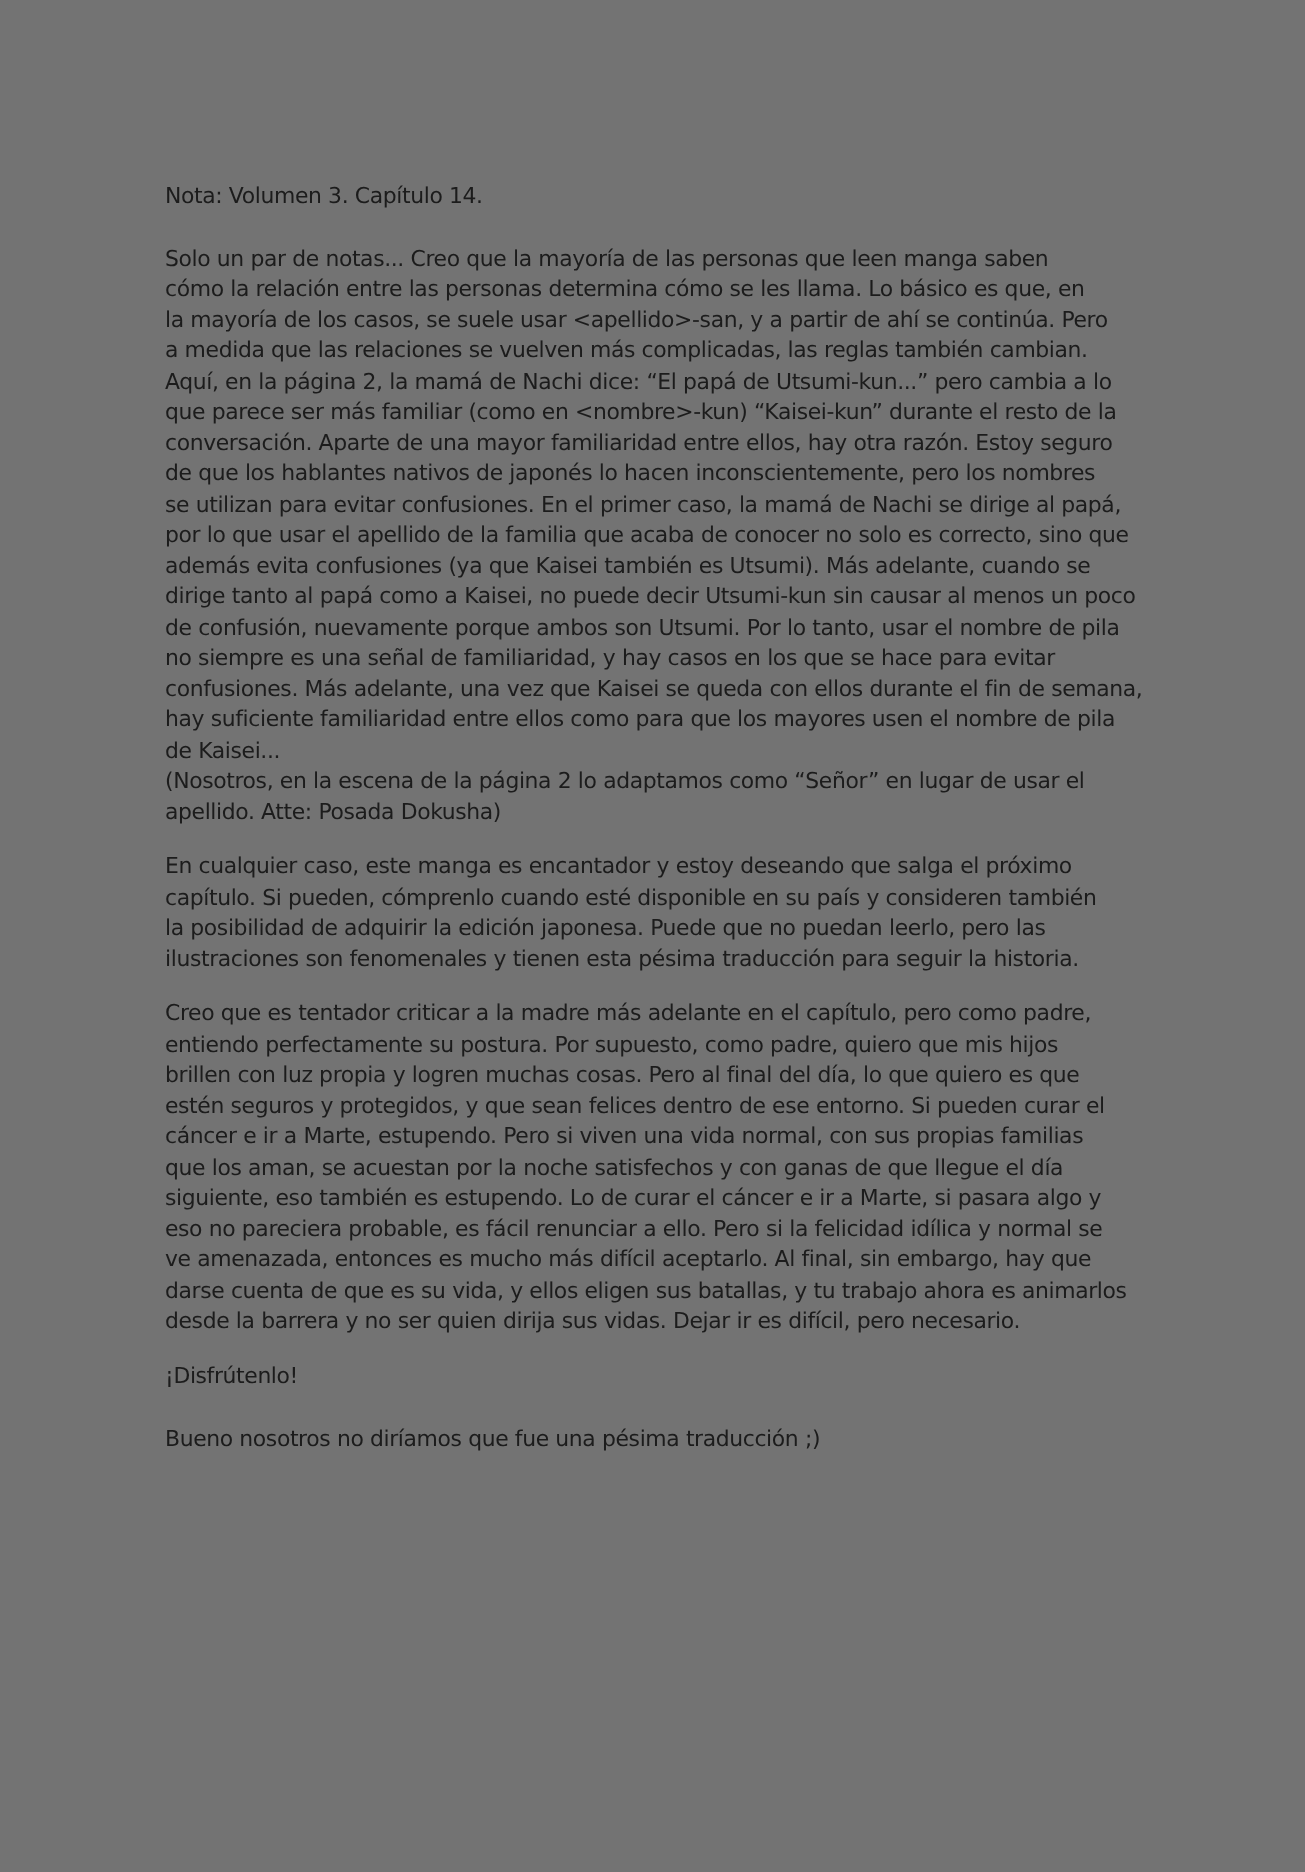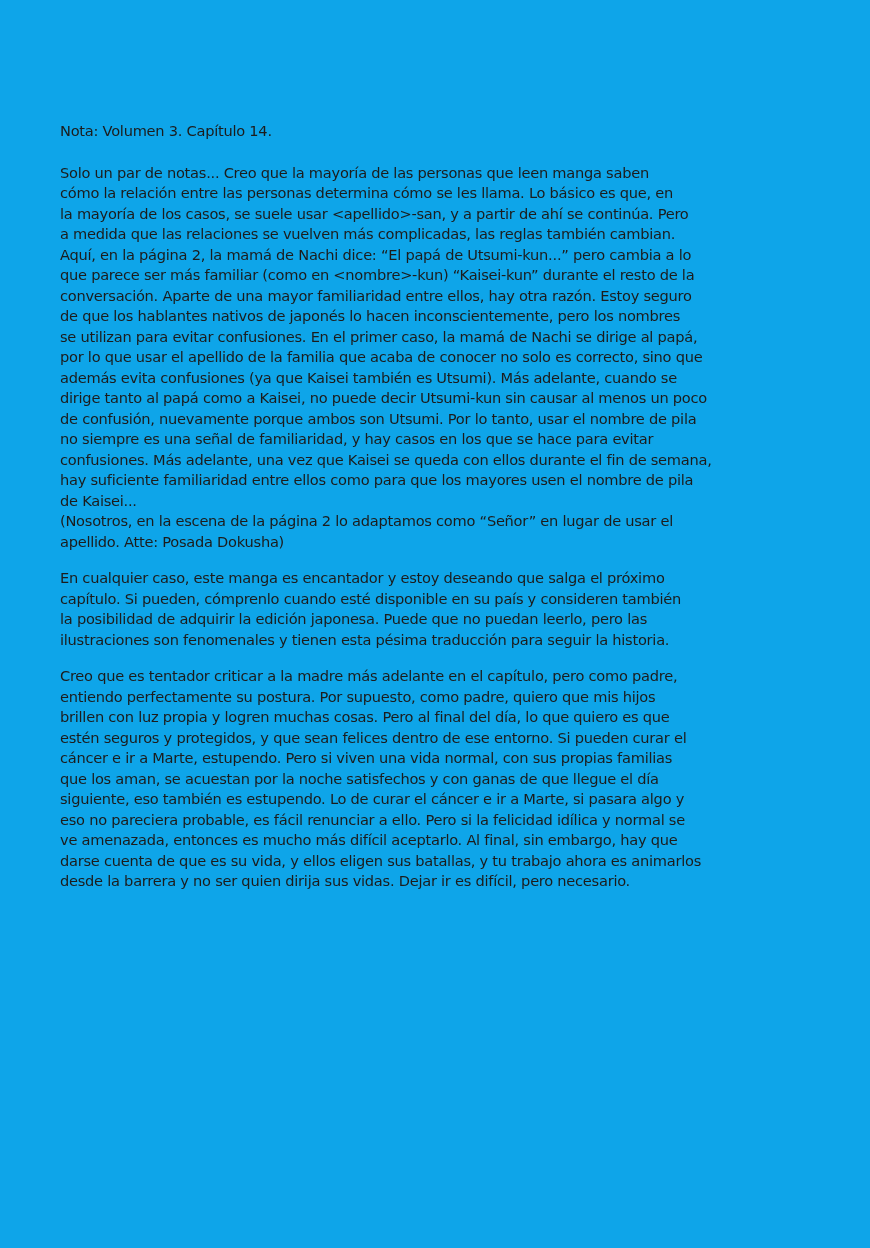--- a/index.html
+++ b/index.html
@@ -10,22 +10,22 @@
   body {
     width: 870px;
     height: 1248px;
     overflow: hidden;
     font-family: "DejaVu Sans", sans-serif;
   }
   .page {
     box-sizing: border-box;
     width: 870px;
     height: 1248px;
-    padding: 121px 60px 0 60px;
-    background: #0ea5e9;
+    padding: 121px 60px 0 110px;
+    background: #737373;
     color: #1c1c1c;
   }
   .page p {
     margin: 0 0 16px 0;
     font-size: 14.6px;
     line-height: 20.5px;
     letter-spacing: -0.25px;
     white-space: pre;       
     font-weight: 500;
     color: #1c1c1c;
@@ -73,14 +73,16 @@
 brillen con luz propia y logren muchas cosas. Pero al final del día, lo que quiero es que
 estén seguros y protegidos, y que sean felices dentro de ese entorno. Si pueden curar el
 cáncer e ir a Marte, estupendo. Pero si viven una vida normal, con sus propias familias
 que los aman, se acuestan por la noche satisfechos y con ganas de que llegue el día
 siguiente, eso también es estupendo. Lo de curar el cáncer e ir a Marte, si pasara algo y
 eso no pareciera probable, es fácil renunciar a ello. Pero si la felicidad idílica y normal se
 ve amenazada, entonces es mucho más difícil aceptarlo. Al final, sin embargo, hay que
 darse cuenta de que es su vida, y ellos eligen sus batallas, y tu trabajo ahora es animarlos
 desde la barrera y no ser quien dirija sus vidas. Dejar ir es difícil, pero necesario.</p>
 
+  <p>¡Disfrútenlo!</p>
 
+  <p class="postscript">Bueno nosotros no diríamos que fue una pésima traducción ;)</p>
 </main>
 
 </body></html>

